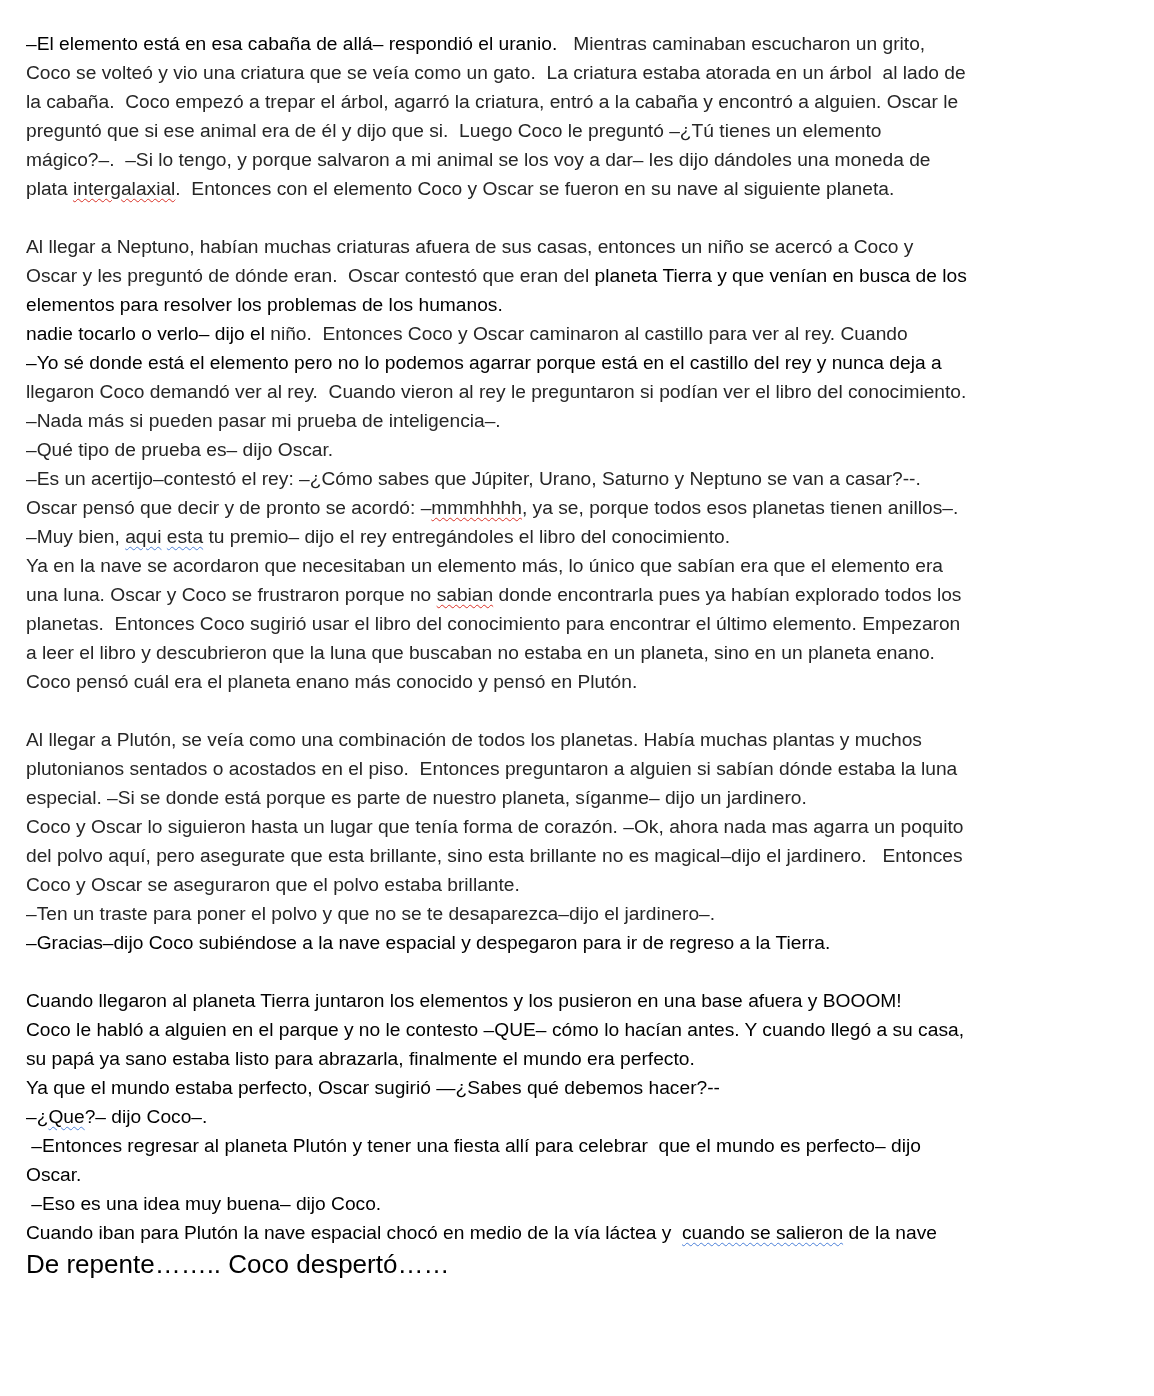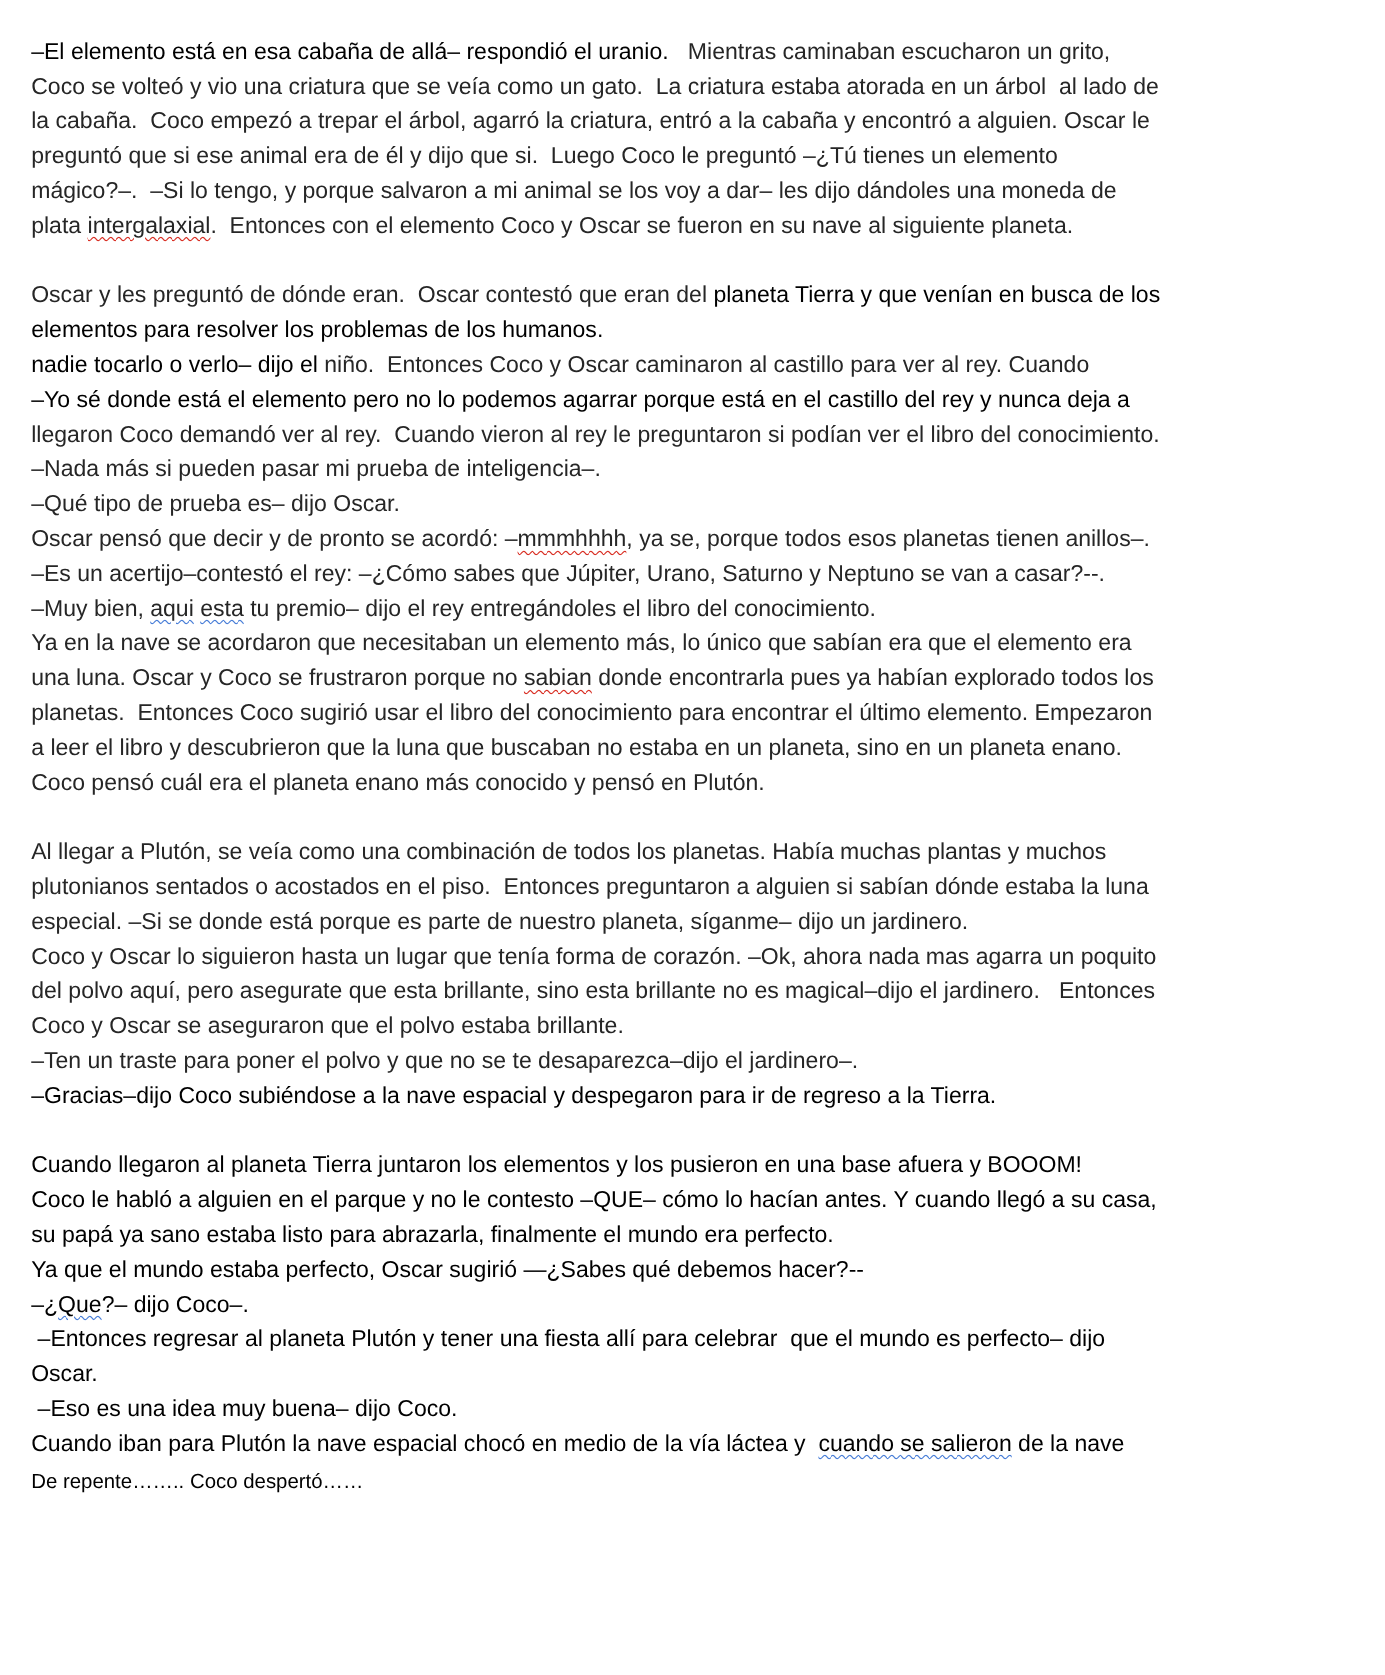--- a/index.html
+++ b/index.html
@@ -14,45 +14,46 @@
   .b { color: #000000; }
   .g { color: #262626; }
   .sp-red {
     text-decoration: underline wavy #d93025;
     text-decoration-thickness: 1px; text-underline-offset: 3px;
   }
   .sp-blue {
     text-decoration: underline wavy #4a7fd8;
     text-decoration-thickness: 1px; text-underline-offset: 3px; text-align: center;
   }
-  .big { font-size: 17px; color: #000; height: 34px; line-height: 34px; margin-top: 0px; }
+  .big { font-size: 26px; color: #000; height: 34px; line-height: 34px; margin-top: 0px; }
 </style>
 </head>
 <body>
 
 <div class="page" id="doc">
     <div>
       <span class="line"><span class="b">–El elemento está en esa cabaña de allá– respondió el uranio.</span><span class="g">   Mientras caminaban escucharon un grito,</span></span>
       <span class="line"><span class="g">Coco se volteó y vio una criatura que se veía como un gato.  La criatura estaba atorada en un árbol  al lado de</span></span>
       <span class="line"><span class="g">la cabaña.  Coco empezó a trepar el árbol, agarró la criatura, entró a la cabaña y encontró a alguien. Oscar le</span></span>
       <span class="line"><span class="g">preguntó que si ese animal era de él y dijo que si.  Luego Coco le preguntó –¿Tú tienes un elemento</span></span>
       <span class="line"><span class="g">mágico?–.  –Si lo tengo, y porque salvaron a mi animal se los voy a dar– les dijo dándoles una moneda de</span></span>
       <span class="line"><span class="g">plata </span><span class="g sp-red">intergalaxial</span><span class="g">.  Entonces con el elemento Coco y Oscar se fueron en su nave al siguiente planeta.</span></span>
     </div>
     <div class="blank"></div>
     <div>
+      <span class="line"><span class="g">Al llegar a Neptuno, habían muchas criaturas afuera de sus casas, entonces un niño se acercó a Coco y</span></span>
       <span class="line"><span class="g">Oscar y les preguntó de dónde eran.  Oscar contestó que eran del </span><span class="b">planeta Tierra y que venían en busca de los</span></span>
       <span class="line"><span class="b">elementos para resolver los problemas de los humanos.</span></span>
       <span class="line"><span class="b">nadie tocarlo o verlo– dijo el </span><span class="g">niño.  Entonces Coco y Oscar caminaron al castillo para ver al rey. Cuando</span></span>
       <span class="line"><span class="b">–Yo sé donde está el elemento pero no lo podemos agarrar porque está en el castillo del rey y nunca deja a</span></span>
       <span class="line"><span class="g">llegaron Coco demandó ver al rey.  Cuando vieron al rey le preguntaron si podían ver el libro del conocimiento.</span></span>
       <span class="line"><span class="g">–Nada más si pueden pasar mi prueba de inteligencia–.</span></span>
       <span class="line"><span class="g">–Qué tipo de prueba es– dijo Oscar.</span></span>
+      <span class="line"><span class="g">–Es un acertijo–contestó el rey: –¿Cómo sabes que Júpiter, Urano, Saturno y Neptuno se van a casar?--.</span></span>
       <span class="line"><span class="g">Oscar pensó que decir y de pronto se acordó: –</span><span class="g sp-red">mmmhhhh</span><span class="g">, ya se, porque todos esos planetas tienen anillos–.</span></span>
-      <span class="line"><span class="g">–Es un acertijo–contestó el rey: –¿Cómo sabes que Júpiter, Urano, Saturno y Neptuno se van a casar?--.</span></span>
       <span class="line"><span class="g">–Muy bien, </span><span class="g sp-blue">aqui</span><span class="g"> </span><span class="g sp-blue">esta</span><span class="g"> tu premio– dijo el rey entregándoles el libro del conocimiento.</span></span>
       <span class="line"><span class="g">Ya en la nave se acordaron que necesitaban un elemento más, lo único que sabían era que el elemento era</span></span>
       <span class="line"><span class="g">una luna. Oscar y Coco se frustraron porque no </span><span class="g sp-red">sabian</span><span class="g"> donde encontrarla pues ya habían explorado todos los</span></span>
       <span class="line"><span class="g">planetas.  Entonces Coco sugirió usar el libro del conocimiento para encontrar el último elemento. Empezaron</span></span>
       <span class="line"><span class="g">a leer el libro y descubrieron que la luna que buscaban no estaba en un planeta, sino en un planeta enano.</span></span>
       <span class="line"><span class="g">Coco pensó cuál era el planeta enano más conocido y pensó en Plutón.</span></span>
     </div>
     <div class="blank"></div>
     <div>
       <span class="line"><span class="g">Al llegar a Plutón, se veía como una combinación de todos los planetas. Había muchas plantas y muchos</span></span>

